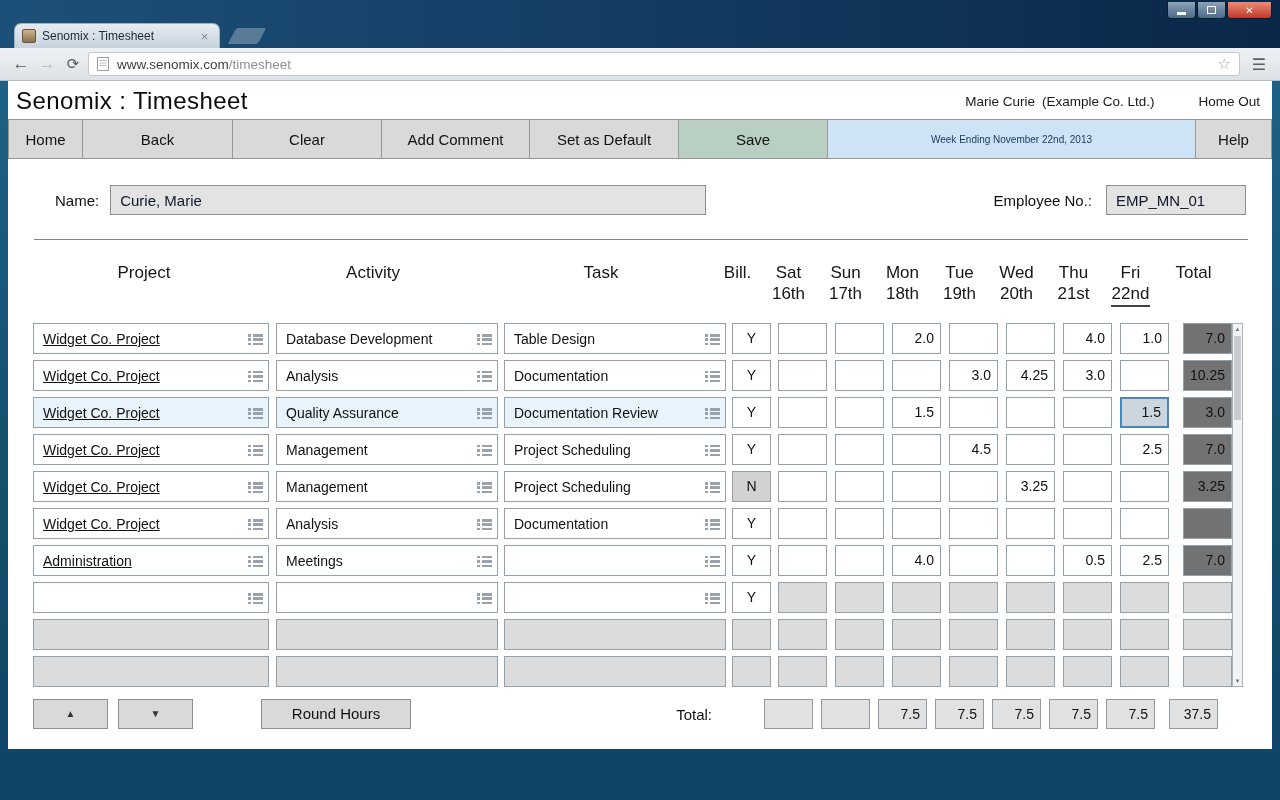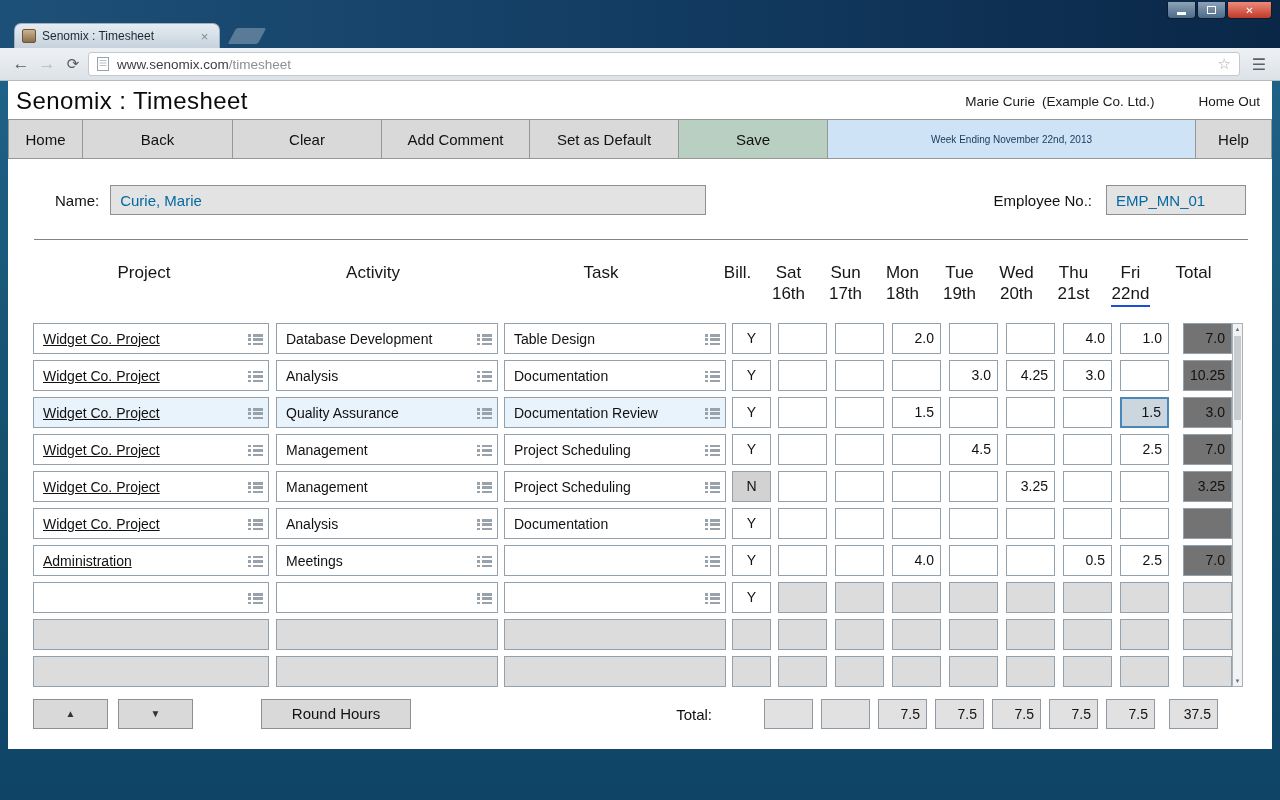--- a/index.html
+++ b/index.html
@@ -62,37 +62,37 @@
   .tbtn.first { margin-left:0; }
   .w-home{width:75px;} .w-back{width:151px;} .w-clear{width:150px;} .w-addc{width:149px;}
   .w-setd{width:150px;} .w-save{width:150px; background:#b8cfc1;}
   .w-week{width:369px; background:#cfe3f7; color:#16395c; font-size:10px;}
   .w-help{width:77px;}
 
   .name-row { position:absolute; top:104px; left:0; width:1264px; height:30px;
     display:flex; align-items:center; font-size:15px; color:#111; }
   .name-label { margin-left:47px; margin-right:11px; }
   .ro-input { height:30px; background:#e3e3e3; border:1px solid #8f8f8f;
-    display:flex; align-items:center; padding-left:9px; font-size:15px; color:#0369a1; }
+    display:flex; align-items:center; padding-left:9px; font-size:15px; color:#0f172a; }
   .name-input { width:596px; }
   .flex-sp { flex:1; }
   .emp-label { margin-right:14px; }
   .emp-input { width:140px; margin-right:26px; }
 
   .divider { position:absolute; top:158px; left:26px; right:24px; border-top:1px solid #7f8489; }
 
   .thead { position:absolute; top:182px; left:0; width:1264px; display:flex;
     padding-left:25px; font-size:17px; color:#161616; }
   .h-proj,.h-act,.h-task { width:222px; text-align:center; }
   .h-proj{margin-right:7px;} .h-act{margin-right:6px;} .h-task{margin-right:6px;}
   .h-bill { width:39px; margin-right:7px; text-align:center; }
   .h-day { width:49px; margin-right:8px; text-align:center; line-height:20px; }
   .h-day.last { margin-right:14px; }
   .h-date { display:inline-block; margin-top:1px; }
-  .h-date.today { border-bottom:2px solid #1d4ed8; padding:0 1px 1px; }
+  .h-date.today { border-bottom:2px solid #404040; padding:0 1px 1px; }
   .h-total { width:49px; text-align:center; }
 
   .rows { position:absolute; top:242px; left:0; width:1264px; }
   .trow { display:flex; padding-left:25px; margin-bottom:6px; height:31px; }
   .fld { position:relative; height:31px; border:1px solid #93a1ad; background:#fff;
     display:flex; align-items:center; padding-left:9px; font-size:14px; color:#111; }
   .cell-proj{width:236px;margin-right:7px;text-decoration:underline;} .cell-act{width:222px;margin-right:6px;}
   .cell-task{width:222px;margin-right:6px;}
   .cellbox { height:31px; border:1px solid #93a1ad; background:#fff; font-size:14px;
     color:#111; line-height:29px; }

